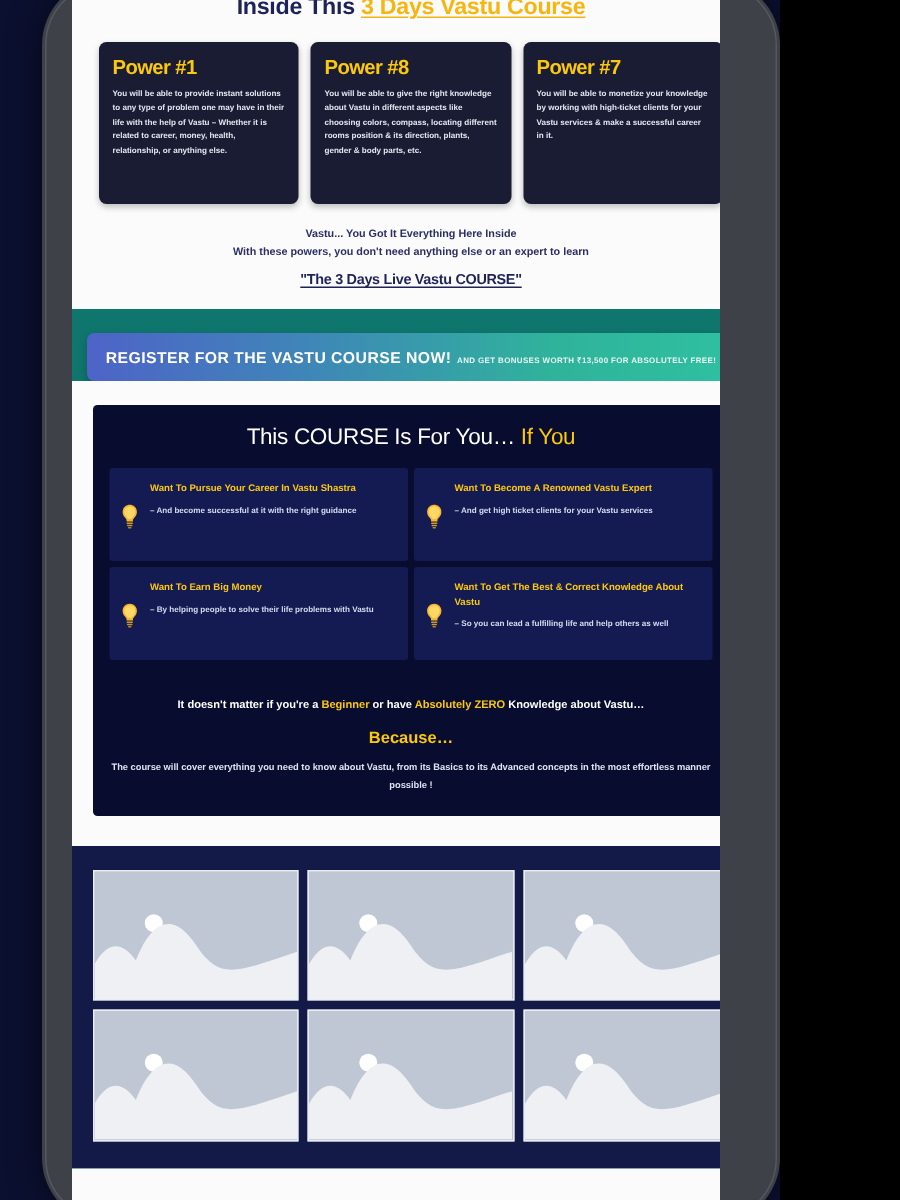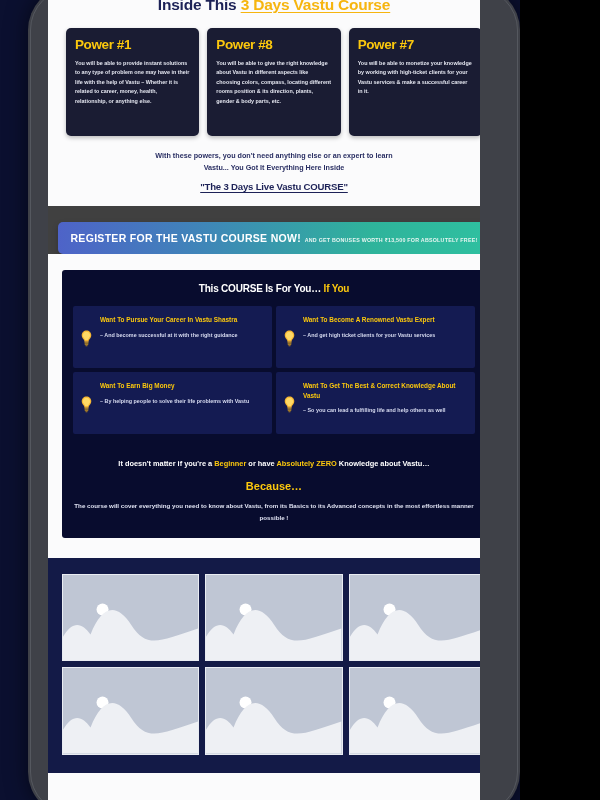--- a/index.html
+++ b/index.html
@@ -47,21 +47,21 @@
     border: 1px solid #55585f;
     pointer-events: none;
   }
 
   
   .phone-screen {
     position: absolute;
     left: 48px; top: 0px;
     width: 432px; height: 800px;
     overflow: hidden;
-    background: #404040;
+    background: #0f766e;
     z-index: 10;
   }
 
   .screen-scroll {
     position: absolute;
     left: 0; top: -18px;
     width: 452px;
   }
 
   
@@ -163,22 +163,22 @@
   
   .foryou-outer { padding: 16px 14px 20px 14px; background: #fbfbfc; }
   .foryou {
     background: #080c2e;
     border-radius: 3px;
     padding: 13px 11px 15px 11px;
   }
   .foryou-title {
     text-align: center;
     color: #ffffff;
-    font-size: 10px;
-    font-weight: 700;
+    font-size: 15px;
+    font-weight: 400;
     letter-spacing: -0.2px;
     margin-bottom: 12px;
   }
   .foryou-title .hl { color: #fcc80d; }
 
   .fy-grid {
     display: grid;
     grid-template-columns: 1fr 1fr;
     gap: 4px;
   }
@@ -294,22 +294,22 @@
           <div class="power-title">Power #8</div>
           <div class="power-body">You will be able to give the right knowledge about Vastu in different aspects like choosing colors, compass, locating different rooms position &amp; its direction, plants, gender &amp; body parts, etc.</div>
         </div>
         <div class="power-card">
           <div class="power-title">Power #7</div>
           <div class="power-body">You will be able to monetize your knowledge by working with high-ticket clients for your Vastu services &amp; make a successful career in it.</div>
         </div>
       </div>
 
       <div class="powers-note">
+        <div>Vastu... You Got It Everything Here Inside</div>
         <div>With these powers, you don't need anything else or an expert to learn</div>
-        <div>Vastu... You Got It Everything Here Inside</div>
       </div>
 
       <div class="powers-course">"The 3 Days Live Vastu COURSE"</div>
     </section>
 
     <div class="cta-wrap">
       <button class="cta-btn">
         <span class="cta-main">REGISTER FOR THE VASTU COURSE NOW!</span>
         <span class="cta-sub">AND GET BONUSES WORTH ₹13,500 FOR ABSOLUTELY FREE!</span>
       </button>

